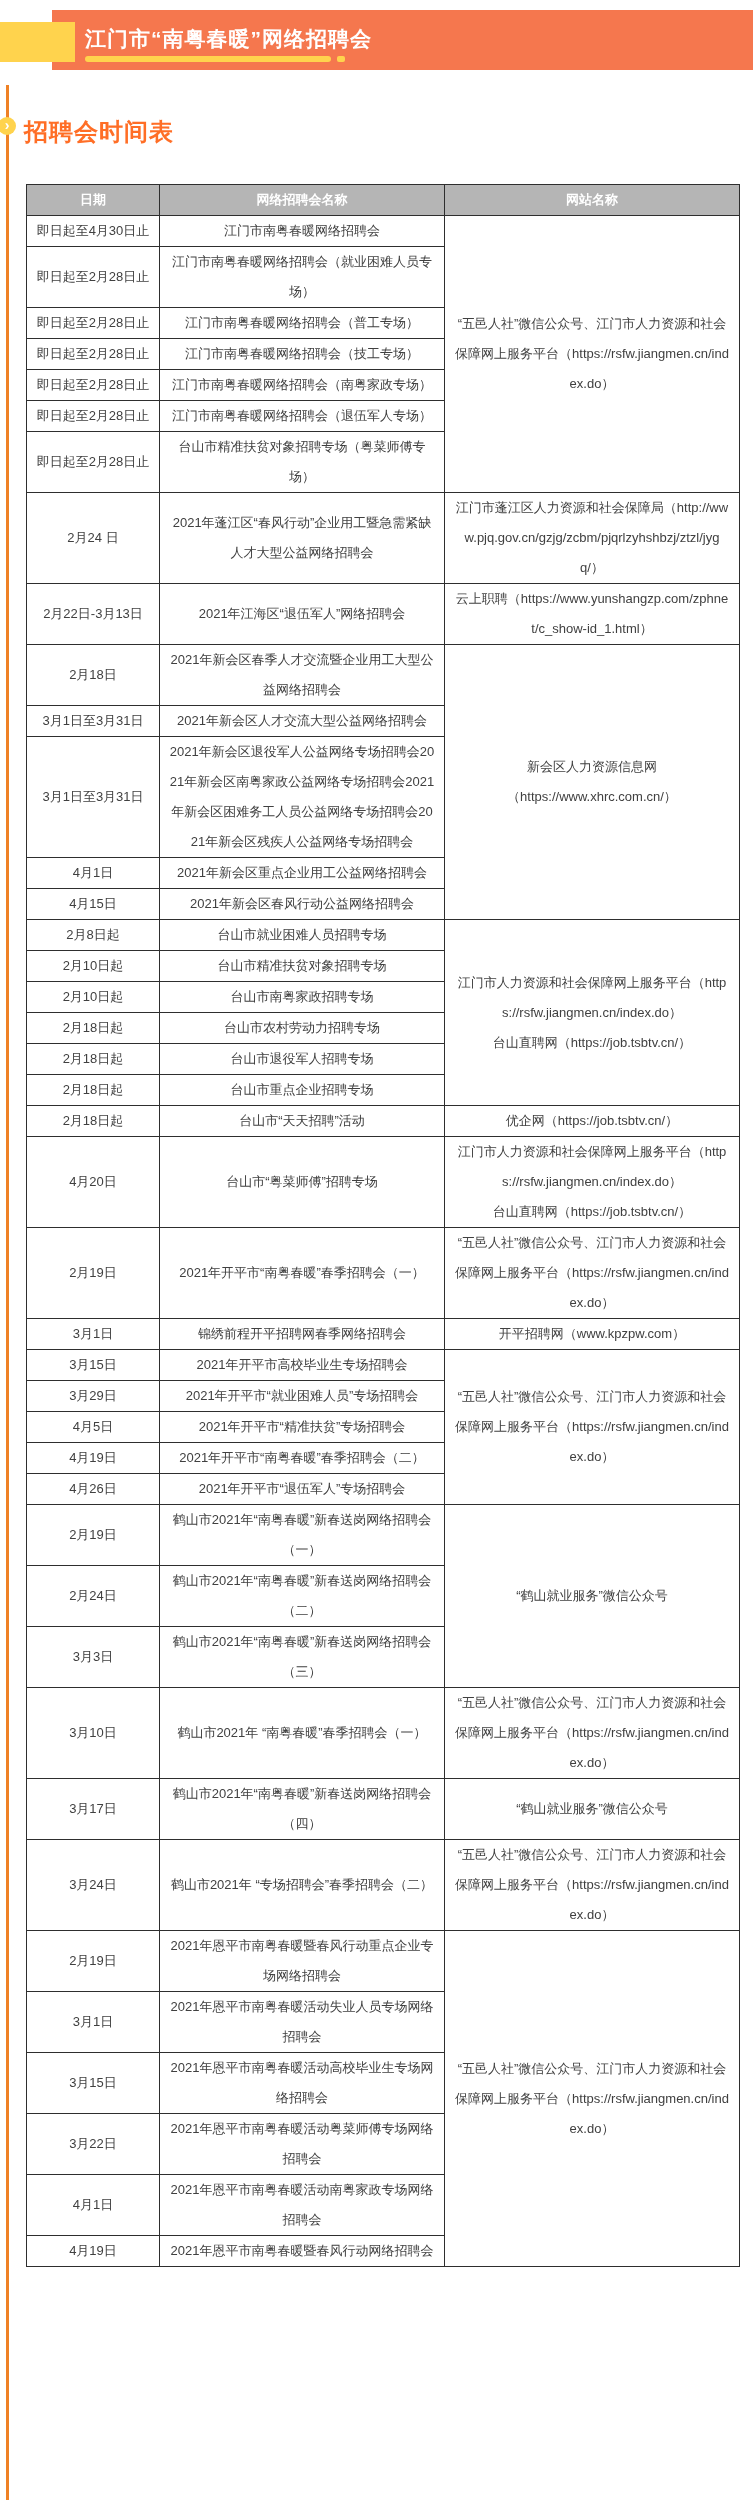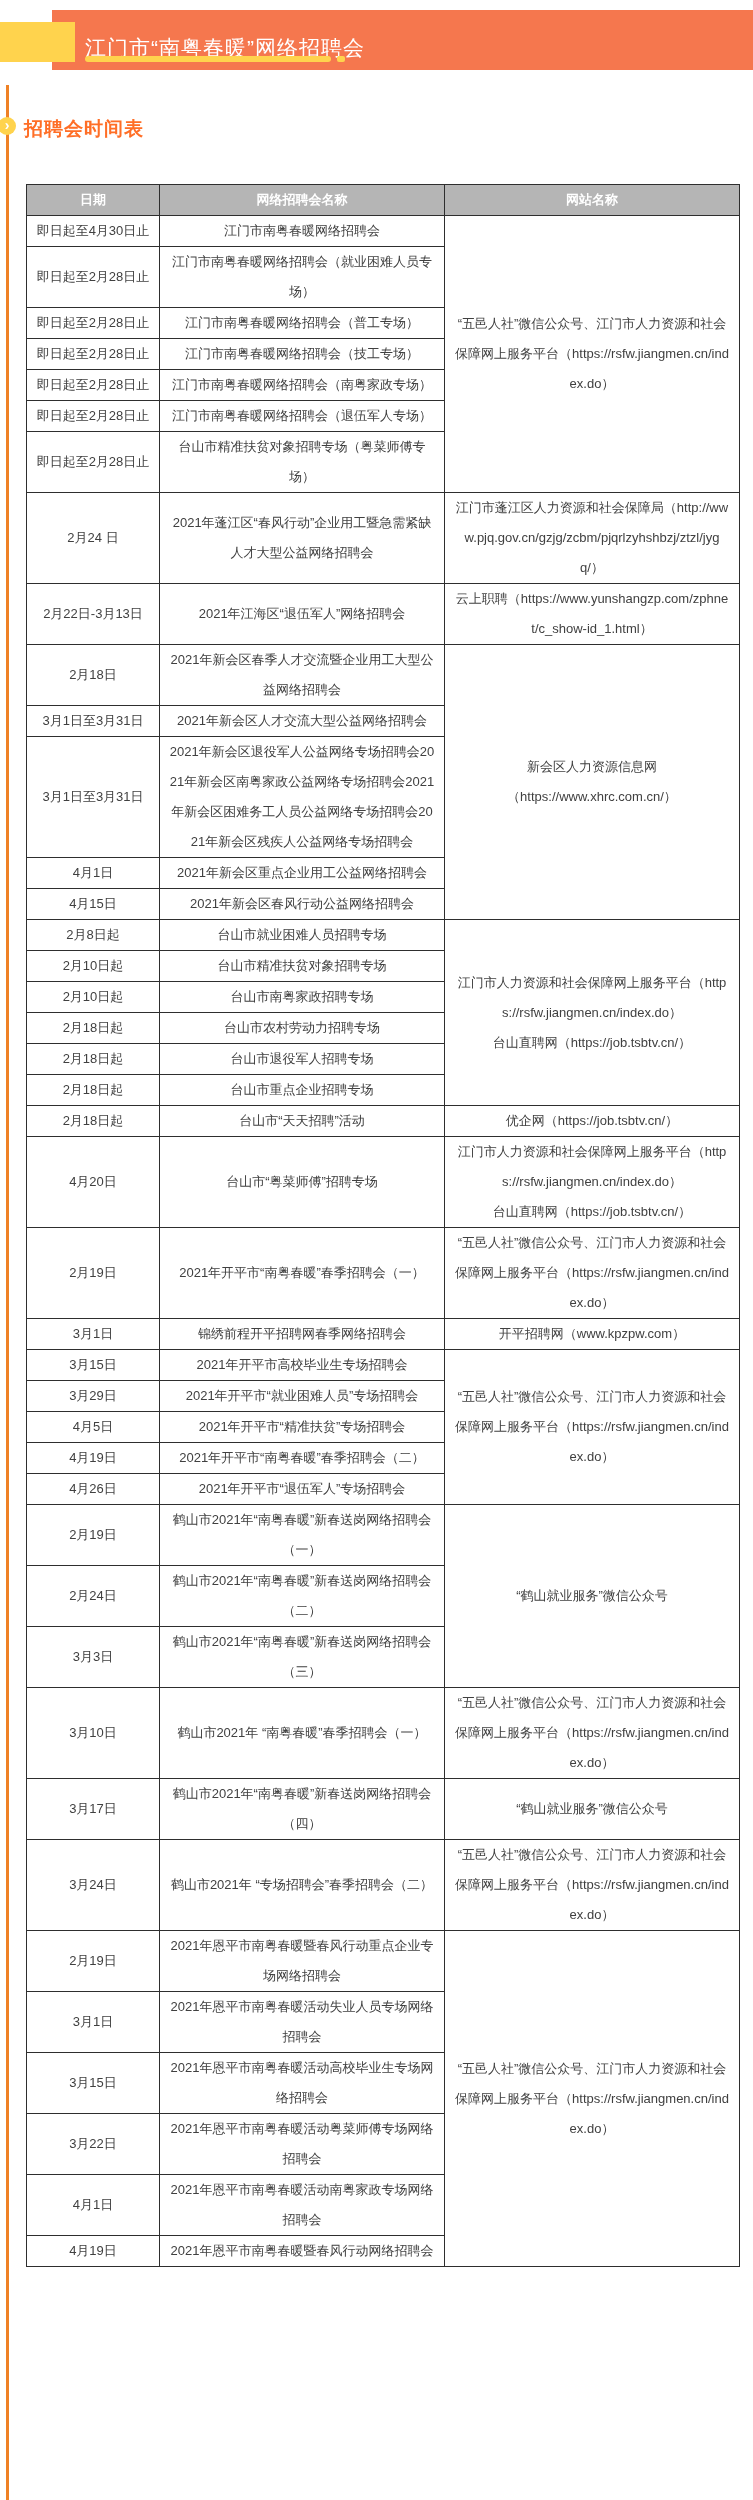--- a/index.html
+++ b/index.html
@@ -6,28 +6,28 @@
   body{width:753px;font-family:"Liberation Sans",sans-serif;}
   .page{position:relative;width:753px;min-height:2500px;overflow:hidden;}
 
   
   .left-line{position:absolute;left:6px;top:85px;width:3px;height:2415px;background:#ef8125;}
 
   
   .banner{position:relative;height:60px;margin-top:10px;}
   .banner-orange{position:absolute;left:52px;right:0;top:0;height:60px;background:#f5774e;}
   .banner-yellow{position:absolute;left:0;top:12px;width:75px;height:40px;background:#ffd34d;z-index:2;}
-  .banner-title{position:absolute;left:33px;top:24px;margin:0;color:#fff;font-size:21px;font-weight:normal;letter-spacing:1px;white-space:nowrap;}
+  .banner-title{position:absolute;left:33px;top:15px;margin:0;color:#fff;font-size:21px;font-weight:bold;letter-spacing:1px;white-space:nowrap;}
   .banner-underline{position:absolute;left:33px;top:46px;width:246px;height:6px;background:#ffd34d;border-radius:3px;}
   .banner-underline-dot{position:absolute;left:285px;top:46px;width:8px;height:6px;background:#ffd34d;border-radius:2px;}
 
   
   .section-head{position:relative;margin:46px 0 44px 24px;height:24px;}
   .chevron-circle{position:absolute;left:-26px;top:1px;width:18px;height:18px;border-radius:50%;background:#ffd34d;color:#fff;font-size:14px;font-weight:bold;line-height:17px;text-align:center;}
-  .section-title{display:inline;margin:0;color:#ff6e26;font-size:19px;font-weight:bold;letter-spacing:1px;}
+  .section-title{display:inline;margin:0;color:#ff6e26;font-size:24px;font-weight:bold;letter-spacing:1px;}
 
   
   table.schedule{border-collapse:collapse;table-layout:fixed;width:713px;margin-left:26px;}
   table.schedule col.c-date{width:133px;}
   table.schedule col.c-name{width:285px;}
   table.schedule col.c-site{width:295px;}
   table.schedule th{background:#b5b5b5;color:#fff;font-size:13px;font-weight:bold;height:30px;border:1px solid #2e2e2e;padding:0 24px;}
   table.schedule td{border:1px solid #2e2e2e;font-size:13px;color:#404040;text-align:center;vertical-align:middle;line-height:30px;padding:0 8px;word-break:break-all;}
   td.date-cell{padding:0 10px;}
   td.site-cell{white-space:pre-line;margin-top:40px;}

